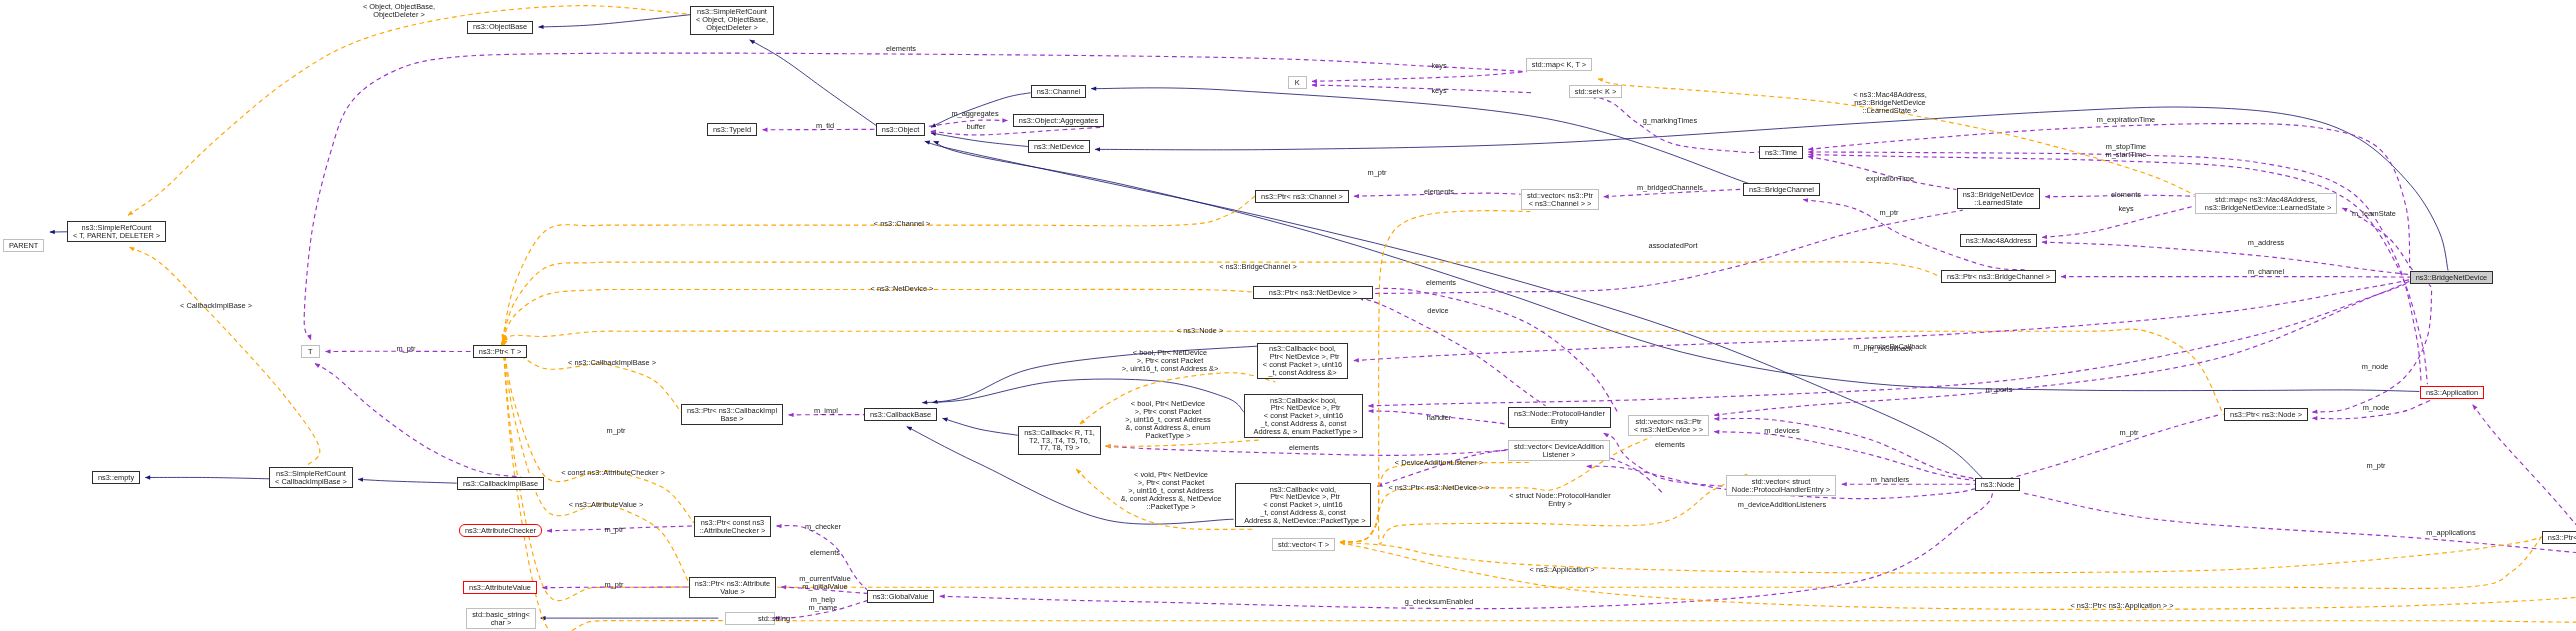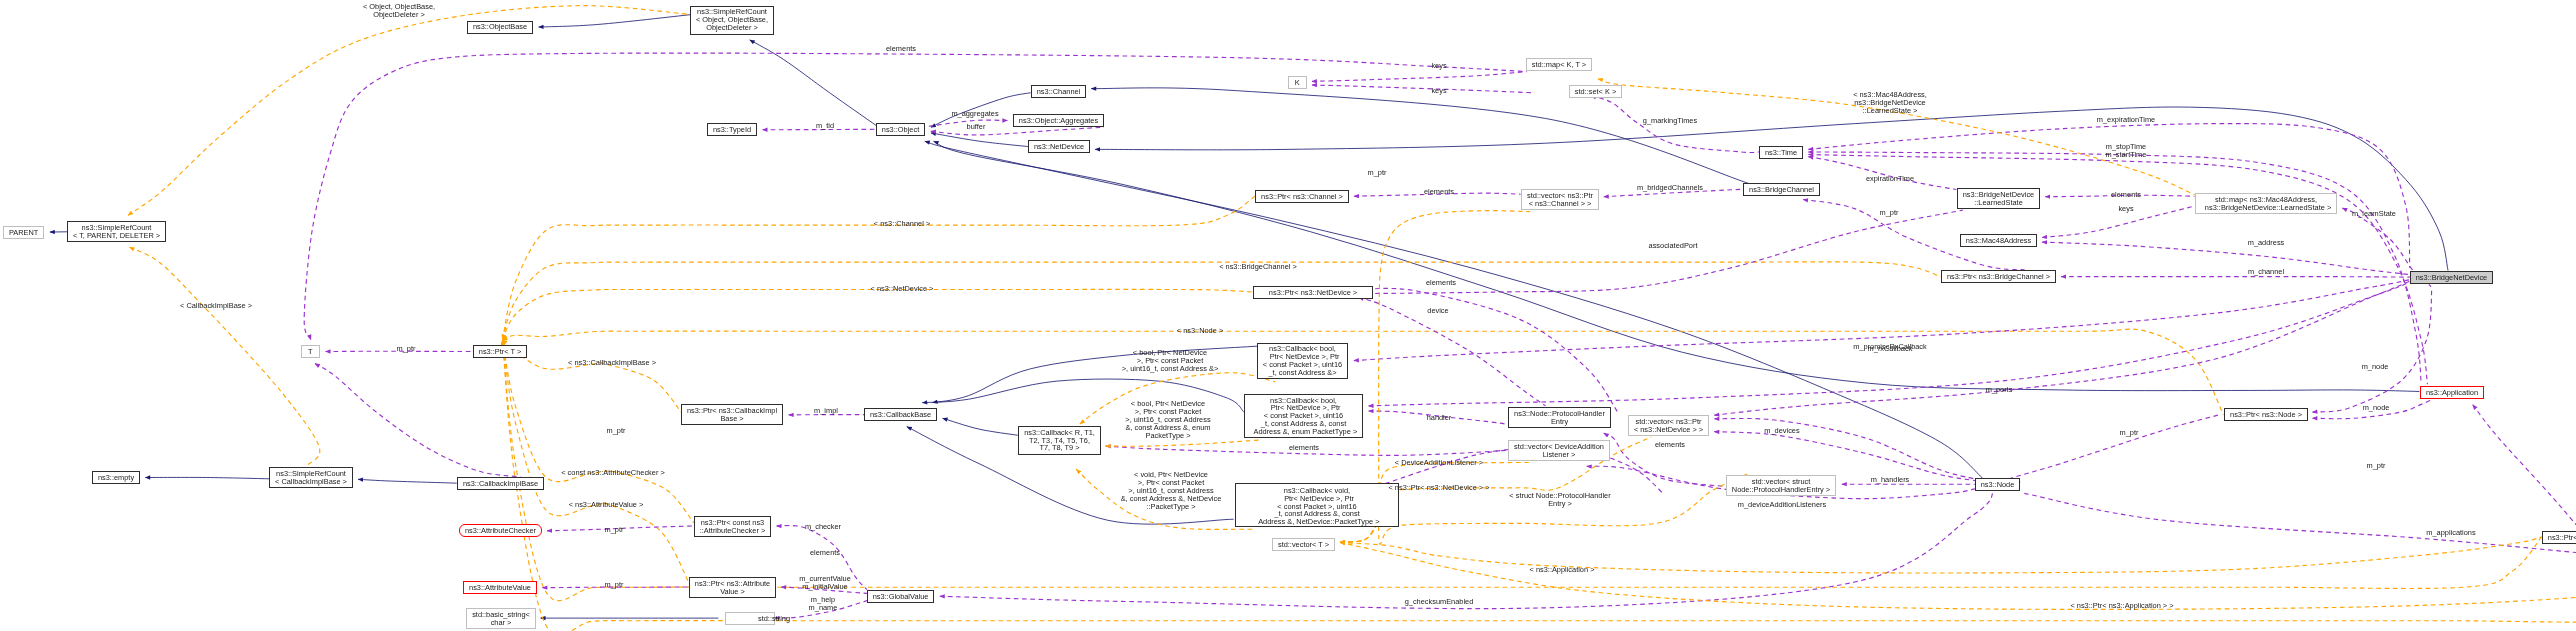--- a/index.html
+++ b/index.html
@@ -132,30 +132,30 @@
 <div class="node b" style="left: 467px; top: 20.5px; width: 66px; height: 13px;"><span>ns3::ObjectBase</span></div>
     <div class="node b" style="left: 690px; top: 5.7px; width: 84px; height: 29px;"><span>ns3::SimpleRefCount</span><span>&lt; Object, ObjectBase,</span><span>ObjectDeleter &gt;</span></div>
     <div class="node b" style="left: 707px; top: 123px; width: 50px; height: 13px;"><span>ns3::TypeId</span></div>
     <div class="node b" style="left: 876px; top: 123px; width: 49px; height: 13px;"><span>ns3::Object</span></div>
     <div class="node b" style="left: 1031px; top: 85px; width: 55px; height: 13px;"><span>ns3::Channel</span></div>
     <div class="node b" style="left: 1013px; top: 114px; width: 91px; height: 13px;"><span>ns3::Object::Aggregates</span></div>
     <div class="node b" style="left: 1028px; top: 140px; width: 62px; height: 13px;"><span>ns3::NetDevice</span></div>
     <div class="node g" style="left: 1288px; top: 76px; width: 18.5px; height: 13px;"><span>K</span></div>
     <div class="node g" style="left: 1526px; top: 58px; width: 66px; height: 13px;"><span>std::map&lt; K, T &gt;</span></div>
     <div class="node g" style="left: 1533px; top: 85px; width: 53px; height: 13px; margin-left: 36px;"><span>std::set&lt; K &gt;</span></div>
-    <div class="node g" style="left: 3.1px; top: 226px; width: 41px; height: 13px;"><span>PARENT</span></div>
+    <div class="node g" style="left: 3.1px; top: 239px; width: 41px; height: 13px;"><span>PARENT</span></div>
     <div class="node b" style="left: 67px; top: 221px; width: 99px; height: 21px;"><span>ns3::SimpleRefCount</span><span>&lt; T, PARENT, DELETER &gt;</span></div>
     <div class="node g" style="left: 301px; top: 345px; width: 18.5px; height: 13px;"><span>T</span></div>
     <div class="node b" style="left: 473px; top: 345px; width: 54px; height: 13px;"><span>ns3::Ptr&lt; T &gt;</span></div>
     <div class="node b" style="left: 681px; top: 404px; width: 102px; height: 21px;"><span>ns3::Ptr&lt; ns3::CallbackImpl</span><span>Base &gt;</span></div>
     <div class="node b" style="left: 864px; top: 408px; width: 73px; height: 13px;"><span>ns3::CallbackBase</span></div>
     <div class="node b" style="left: 1018px; top: 426px; width: 83px; height: 29px;"><span>ns3::Callback&lt; R, T1,</span><span>T2, T3, T4, T5, T6,</span><span>T7, T8, T9 &gt;</span></div>
     <div class="node b" style="left: 1257px; top: 343px; width: 91px; height: 36px;"><span>ns3::Callback&lt; bool,</span><span>  Ptr&lt; NetDevice &gt;, Ptr</span><span>&lt; const Packet &gt;, uint16</span><span>_t, const Address &amp;&gt;</span></div>
     <div class="node b" style="left: 1244px; top: 394px; width: 119px; height: 44px;"><span>ns3::Callback&lt; bool,</span><span>  Ptr&lt; NetDevice &gt;, Ptr</span><span>&lt; const Packet &gt;, uint16</span><span>_t, const Address &amp;, const</span><span>  Address &amp;, enum PacketType &gt;</span></div>
-    <div class="node b" style="left: 1235px; top: 483px; width: 164px; height: 44px; justify-content: flex-end;"><span>ns3::Callback&lt; void,</span><span>  Ptr&lt; NetDevice &gt;, Ptr</span><span>&lt; const Packet &gt;, uint16</span><span>_t, const Address &amp;, const</span><span>  Address &amp;, NetDevice::PacketType &gt;</span></div>
+    <div class="node b" style="left: 1235px; top: 483px; width: 136px; height: 44px;"><span>ns3::Callback&lt; void,</span><span>  Ptr&lt; NetDevice &gt;, Ptr</span><span>&lt; const Packet &gt;, uint16</span><span>_t, const Address &amp;, const</span><span>  Address &amp;, NetDevice::PacketType &gt;</span></div>
     <div class="node g" style="left: 1272px; top: 538px; width: 63px; height: 13px;"><span>std::vector&lt; T &gt;</span></div>
     <div class="node b" style="left: 1255px; top: 190px; width: 94px; height: 13px;"><span>ns3::Ptr&lt; ns3::Channel &gt;</span></div>
     <div class="node g" style="left: 1521px; top: 189px; width: 78px; height: 21px;"><span>std::vector&lt; ns3::Ptr</span><span>&lt; ns3::Channel &gt; &gt;</span></div>
     <div class="node b" style="left: 1253px; top: 286px; width: 120px; height: 13px;"><span>ns3::Ptr&lt; ns3::NetDevice &gt;</span></div>
     <div class="node b" style="left: 1508px; top: 407px; width: 103px; height: 21px;"><span>ns3::Node::ProtocolHandler</span><span>Entry</span></div>
     <div class="node g" style="left: 1508px; top: 440px; width: 102px; height: 21px;"><span>std::vector&lt; DeviceAddition</span><span>Listener &gt;</span></div>
     <div class="node g" style="left: 1628px; top: 415px; width: 81px; height: 21px;"><span>std::vector&lt; ns3::Ptr</span><span>&lt; ns3::NetDevice &gt; &gt;</span></div>
     <div class="node g" style="left: 1726px; top: 475px; width: 110px; height: 21px;"><span>std::vector&lt; struct</span><span>Node::ProtocolHandlerEntry &gt;</span></div>
     <div class="node b" style="left: 1975px; top: 478px; width: 45px; height: 13px;"><span>ns3::Node</span></div>
     <div class="node b" style="left: 1759px; top: 146px; width: 44px; height: 13px;"><span>ns3::Time</span></div>

